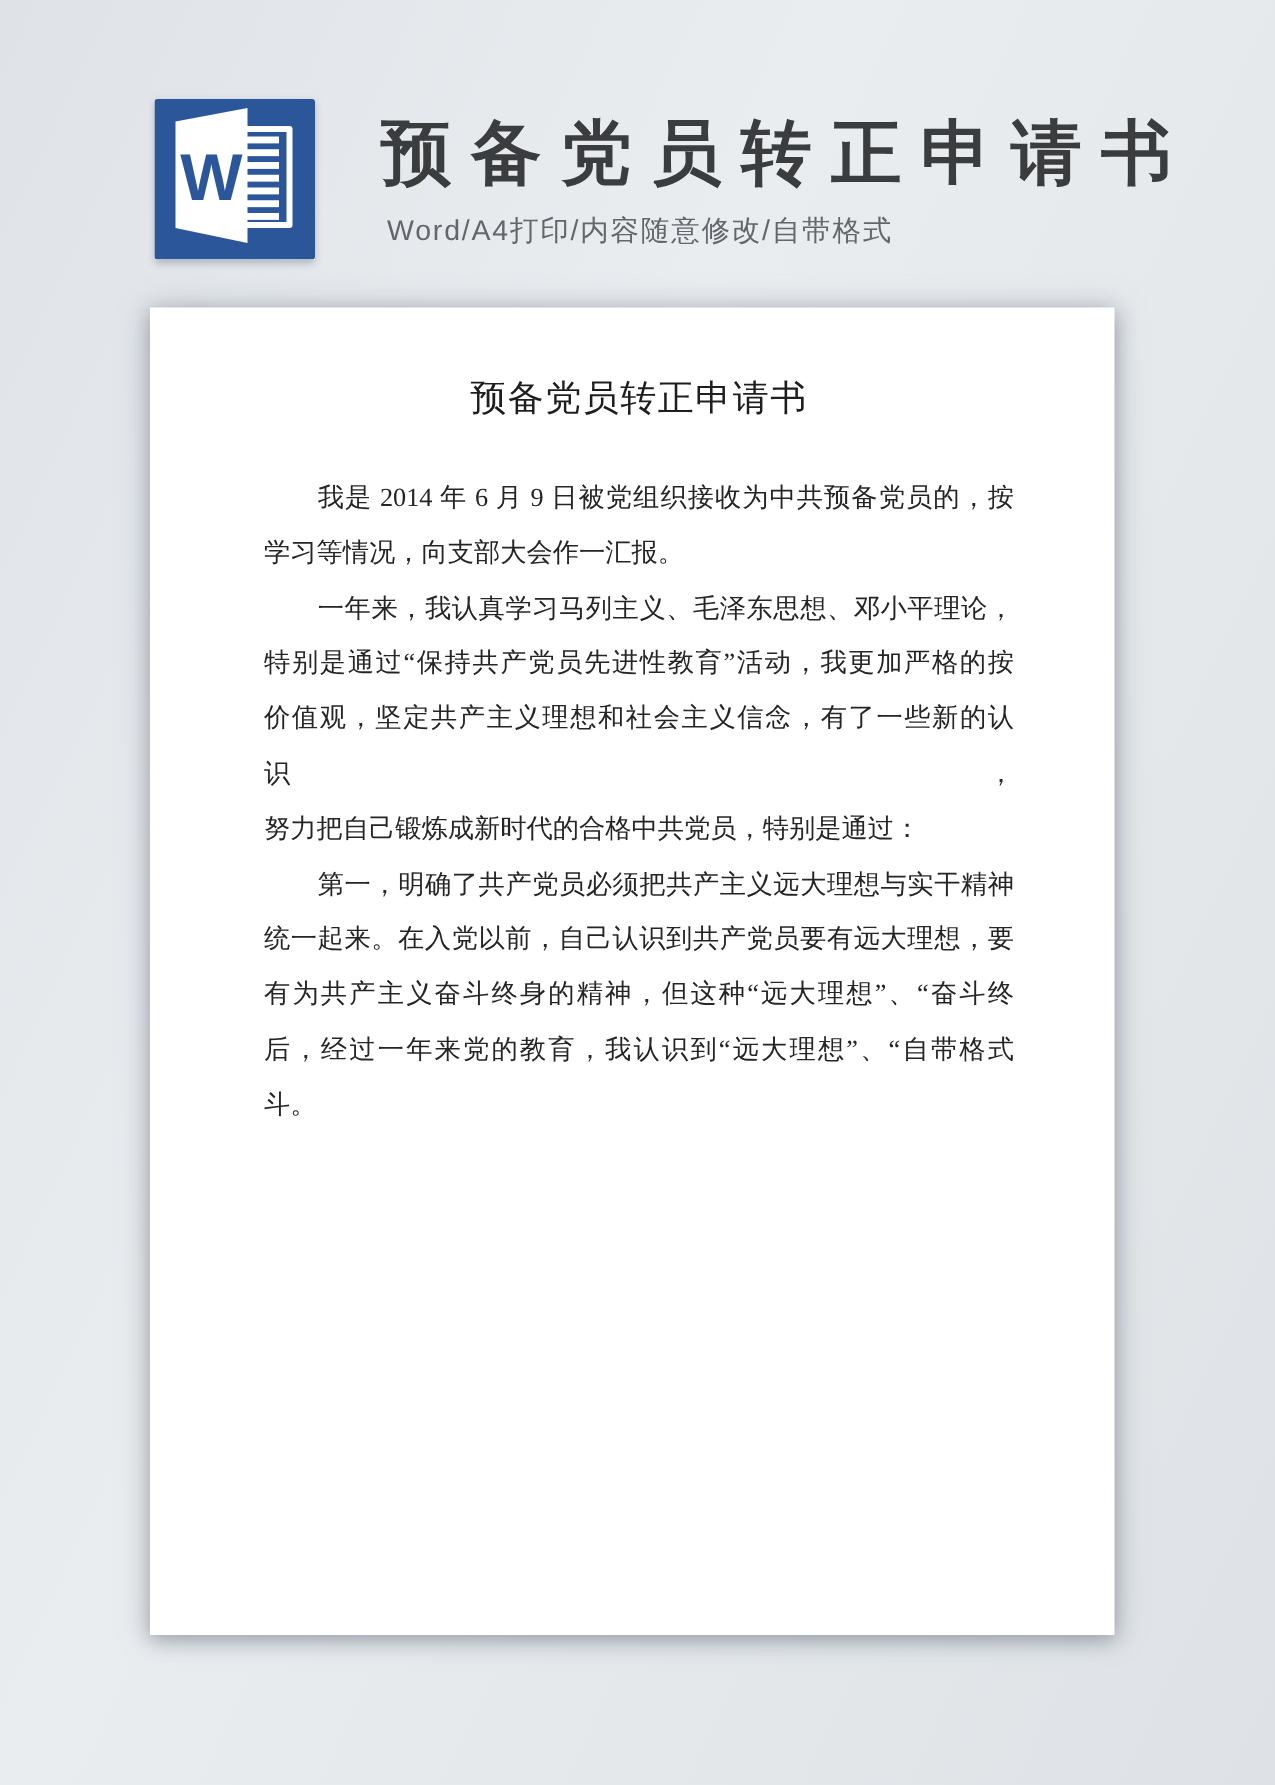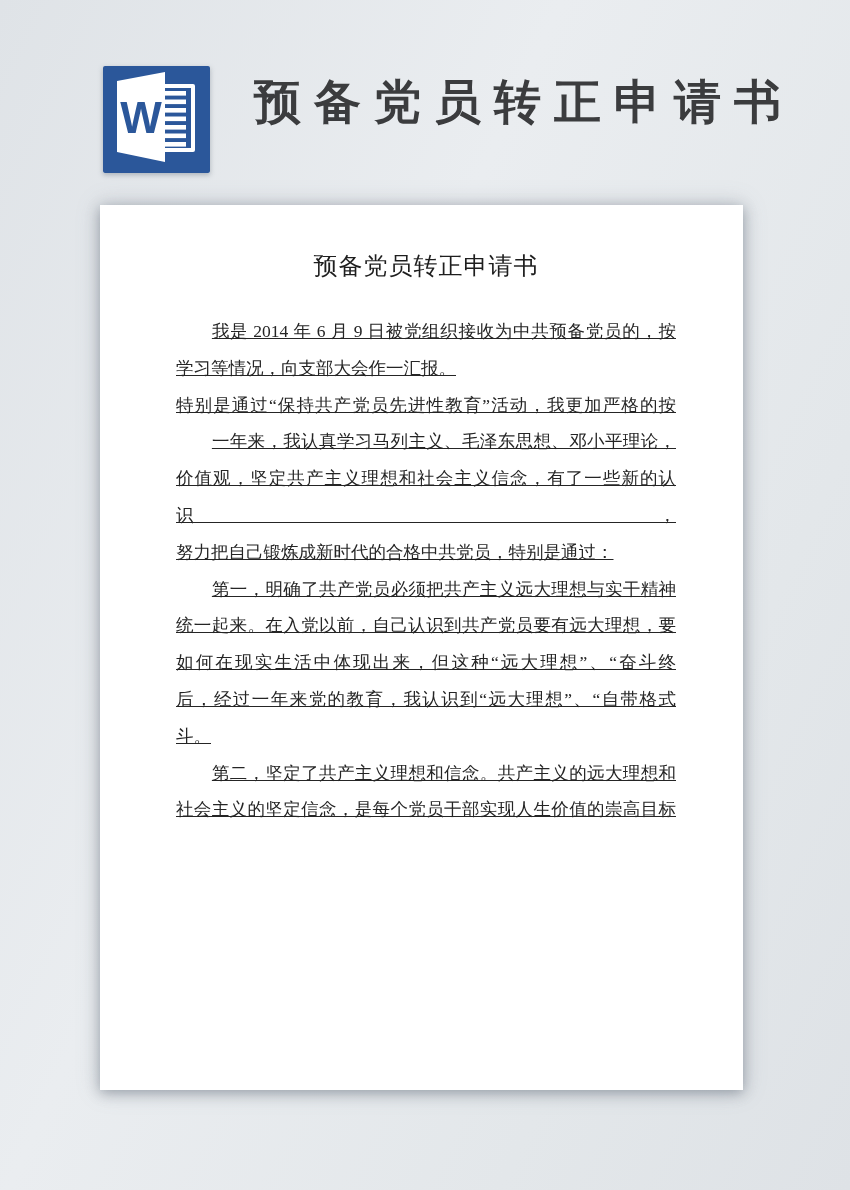--- a/index.html
+++ b/index.html
@@ -43,21 +43,20 @@
     letter-spacing:1px; font-weight:400; margin:0 0 30px 0;
     color:#1e1e1e;
   }
   .salutation {
     font-size:17.5px; line-height:36.8px; margin:0;
   }
   .line {
     font-size:17.5px; line-height:36.8px;
     text-align:justify; text-align-last:justify;
     white-space:normal;
-    text-decoration:underline;
   }
   .line.first { text-indent:2.05em; }
   .line.end { text-align-last:left; }
 </style>
 </head>
 <body>
 
 <div class="stage">
 
   <div class="word-icon">
@@ -73,46 +72,42 @@
       <rect x="58" y="59" width="25" height="4.6" fill="#ffffff"></rect>
       <rect x="58" y="67.5" width="25" height="4.6" fill="#ffffff"></rect>
       <rect x="58" y="76" width="25" height="4.6" fill="#ffffff"></rect>
 
       <polygon points="14,15 62,6 62,96 14,86" fill="#ffffff"></polygon>
       <text x="38" y="67" text-anchor="middle" font-family="Liberation Sans, sans-serif" font-size="44" font-weight="bold" fill="#2b579a">W</text>
     </svg>
   </div>
 
   <div class="header-title">预备党员转正申请书</div>
+  <div class="header-subtitle">Word/A4打印/内容随意修改/自带格式</div>
 
   <div class="page">
     <div class="doc">
       <h2 class="doc-title">预备党员转正申请书</h2>
 
       <div>
         <div class="line first">我是 2014 年 6 月 9 日被党组织接收为中共预备党员的，按</div>
         <div class="line end">学习等情况，向支部大会作一汇报。</div>
       </div>
 
       <div>
+        <div class="line first">一年来，我认真学习马列主义、毛泽东思想、邓小平理论，</div>
         <div class="line">特别是通过“保持共产党员先进性教育”活动，我更加严格的按</div>
-        <div class="line first">一年来，我认真学习马列主义、毛泽东思想、邓小平理论，</div>
         <div class="line">价值观，坚定共产主义理想和社会主义信念，有了一些新的认识，</div>
         <div class="line end">努力把自己锻炼成新时代的合格中共党员，特别是通过：</div>
       </div>
 
       <div>
         <div class="line first">第一，明确了共产党员必须把共产主义远大理想与实干精神</div>
         <div class="line">统一起来。在入党以前，自己认识到共产党员要有远大理想，要</div>
-        <div class="line">如何在现实生活中体现出来，但这种“远大理想”、“奋斗终</div>
+        <div class="line">有为共产主义奋斗终身的精神，但这种“远大理想”、“奋斗终</div>
         <div class="line">后，经过一年来党的教育，我认识到“远大理想”、“自带格式</div>
         <div class="line end">斗。</div>
       </div>
 
-      <div>
-        <div class="line first">第二，坚定了共产主义理想和信念。共产主义的远大理想和</div>
-        <div class="line">社会主义的坚定信念，是每个党员干部实现人生价值的崇高目标</div>
-
-      </div>
     </div>
   </div>
 
 </div>
 
 </body></html>

